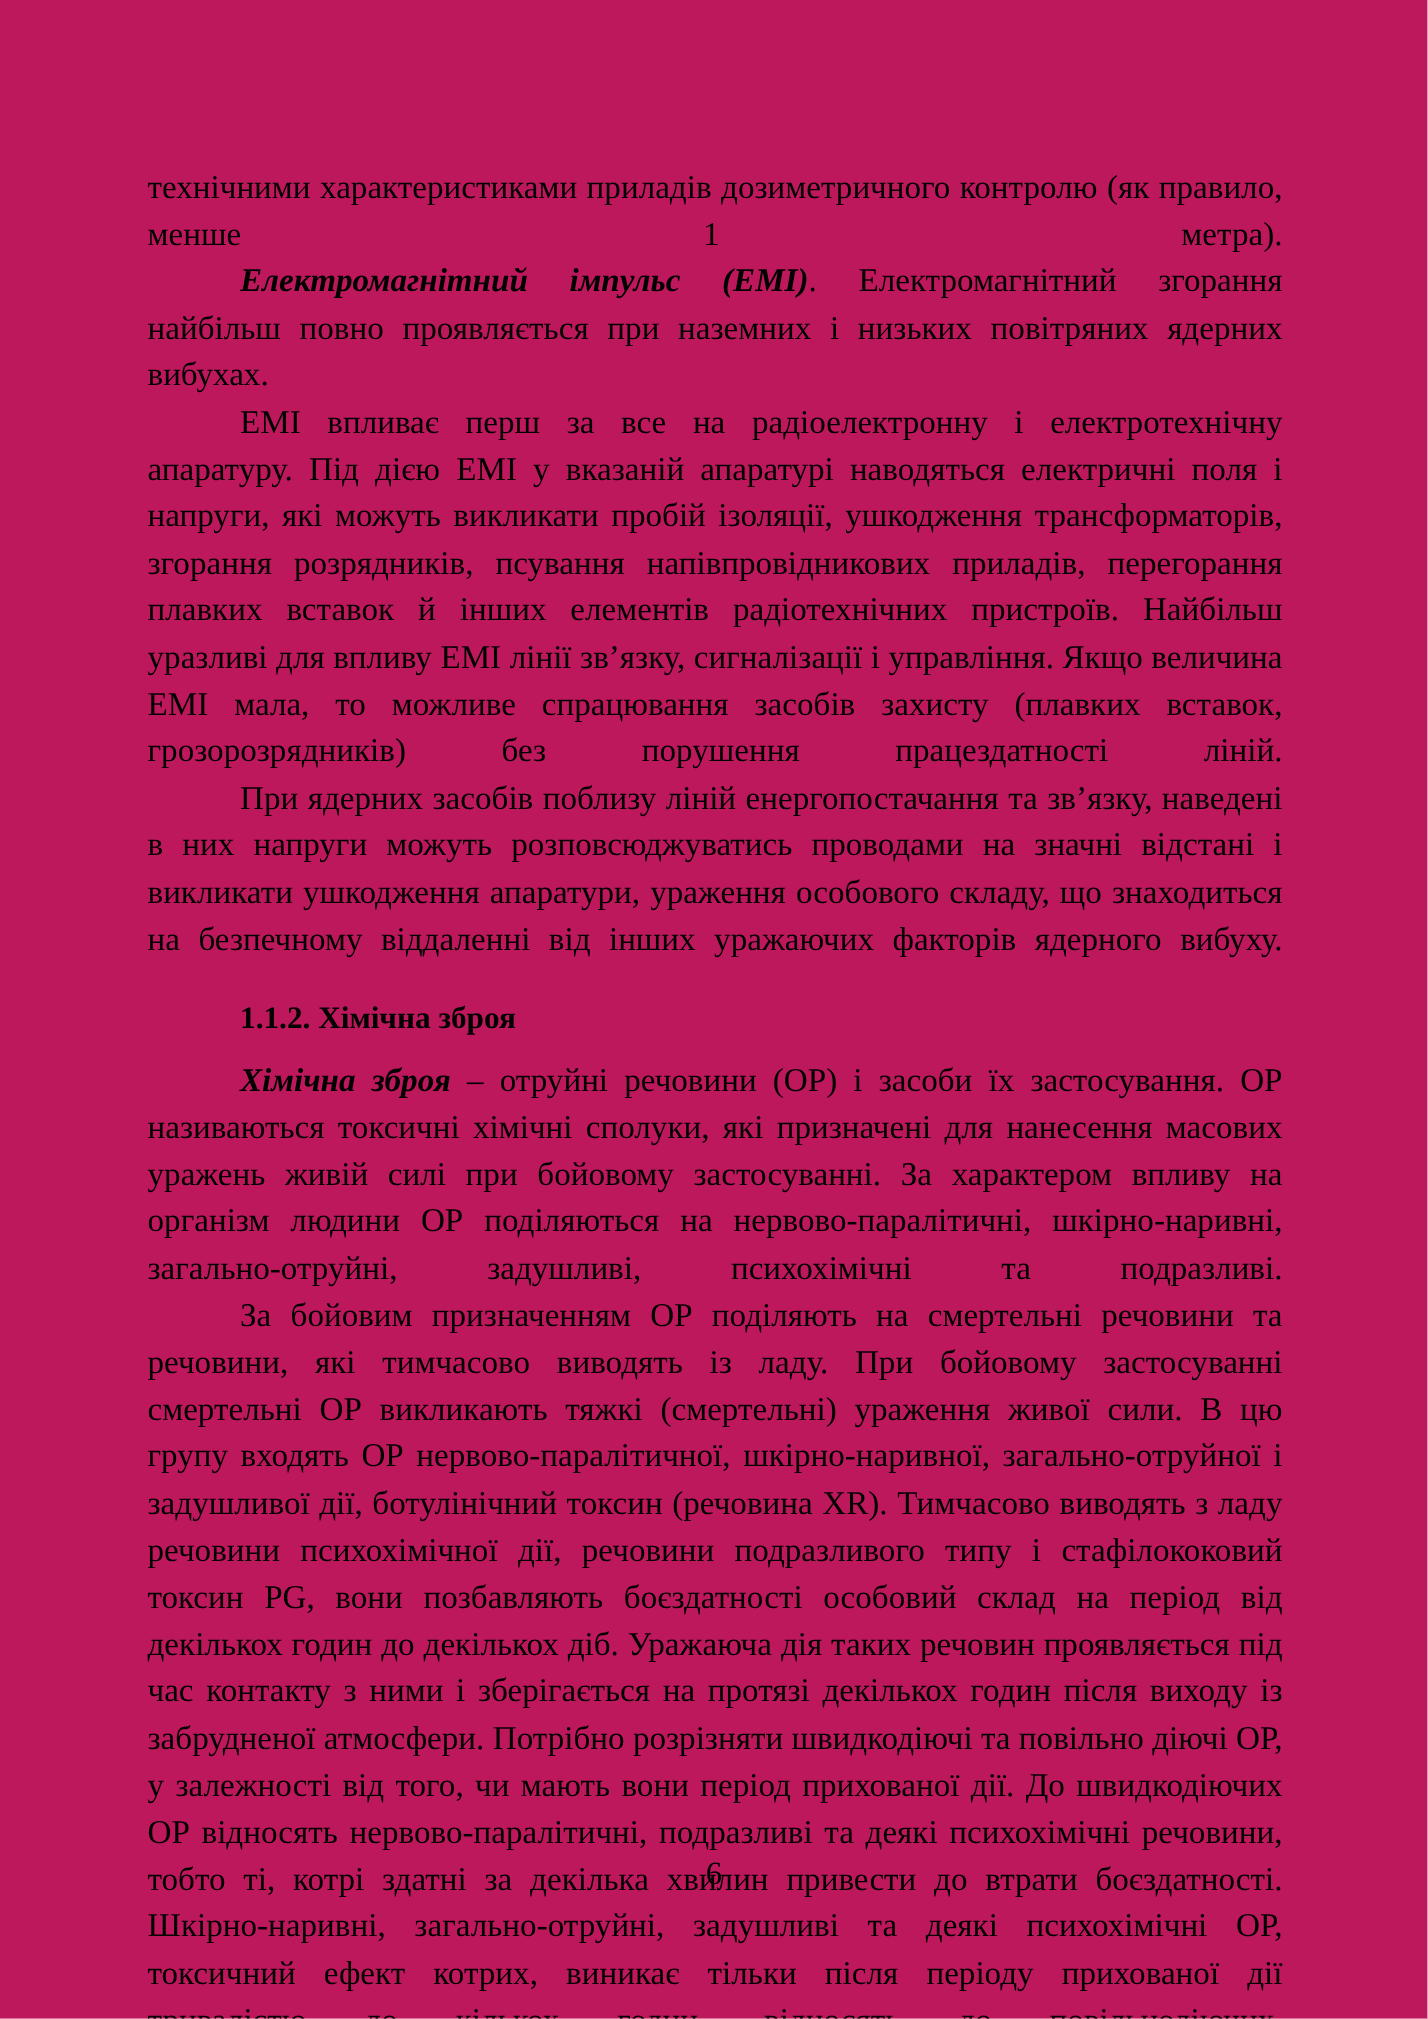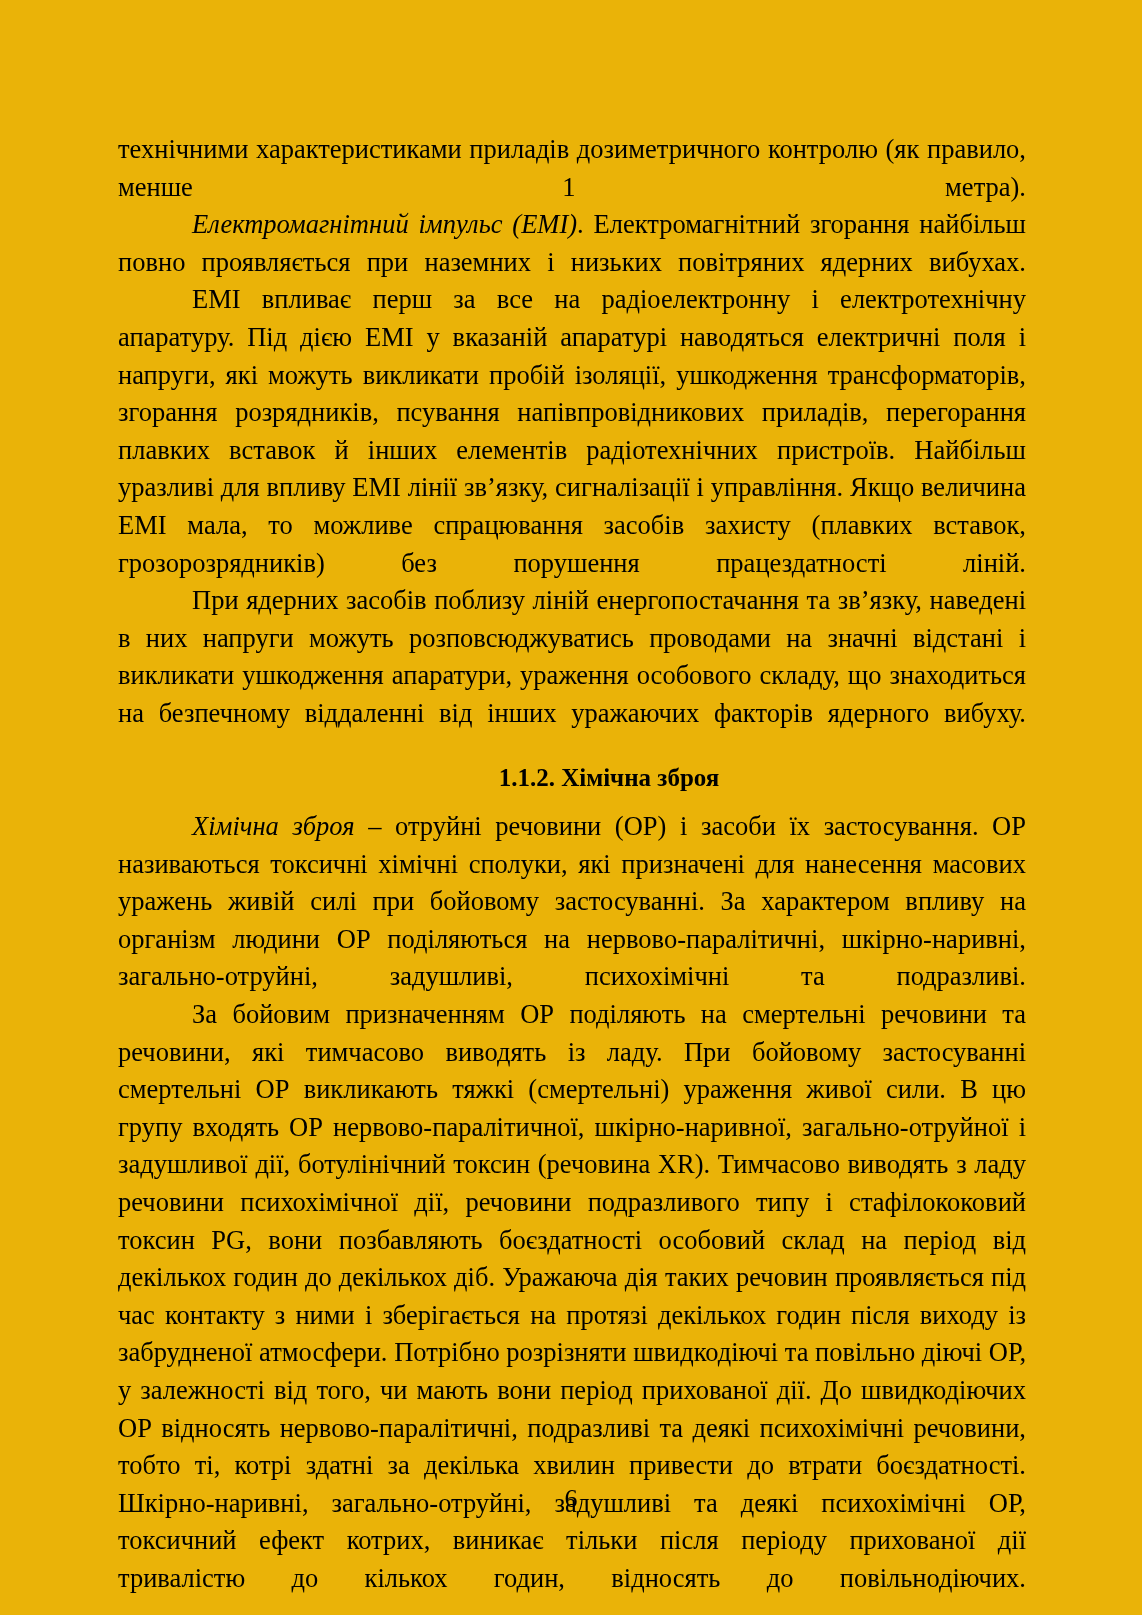--- a/index.html
+++ b/index.html
@@ -10,21 +10,21 @@
   }
   body {
     font-family: "Liberation Serif", "DejaVu Serif", serif;
     color: #000000;
   }
   .page {
     position: relative;
     width: 1142px;
     height: 1615px;
     margin: 0 auto;
-    background: #eab308;
+    background: #be185d;
     box-sizing: border-box;
     overflow: hidden;
   }
   .content {
     position: absolute;
     left: 118px;
     top: 131px;
     width: 908px;
   }
   p.body-par {
@@ -39,32 +39,32 @@
     -webkit-hyphens: none;
     hyphens: none;
   }
   p.no-indent {
     text-indent: 0;
   }
   p.body-par.last-line-stretch {
     text-align-last: justify;
   }
   .run-bold-italic {
-    font-weight: normal;
+    font-weight: bold;
     font-style: italic;
   }
   h2.section-heading {
     margin: 0;
     padding-top: 26px;
     padding-bottom: 12px;
     font-size: 25px;
     line-height: 37.6px;
     font-weight: bold;
     text-indent: 74px;
-    text-align: center;
+    text-align: left;
   }
   .page-number {
     position: absolute;
     left: 0;
     top: 1484px;
     width: 1142px;
     text-align: center;
     font-size: 26px;
     line-height: 30px;
   }

